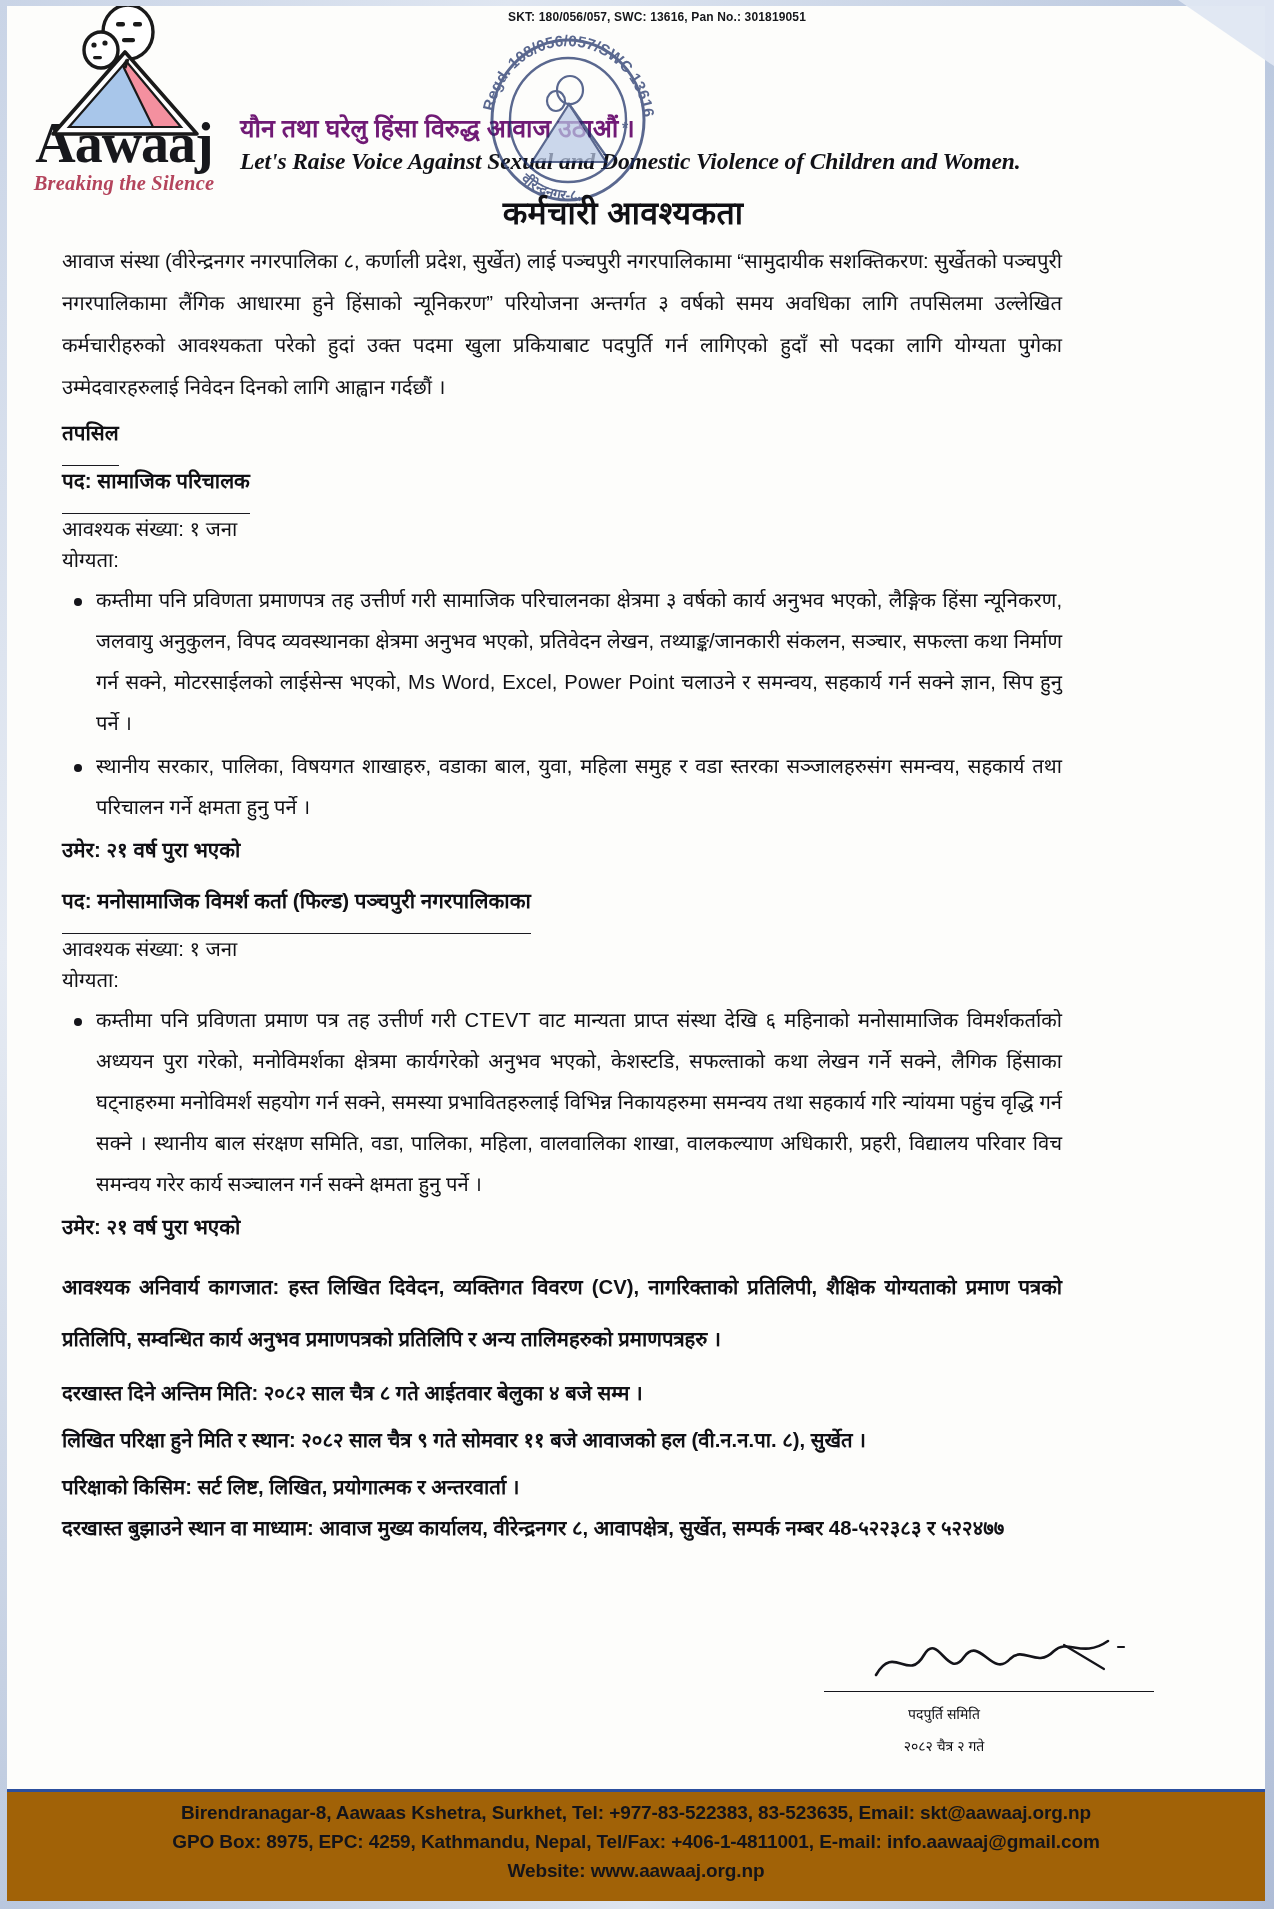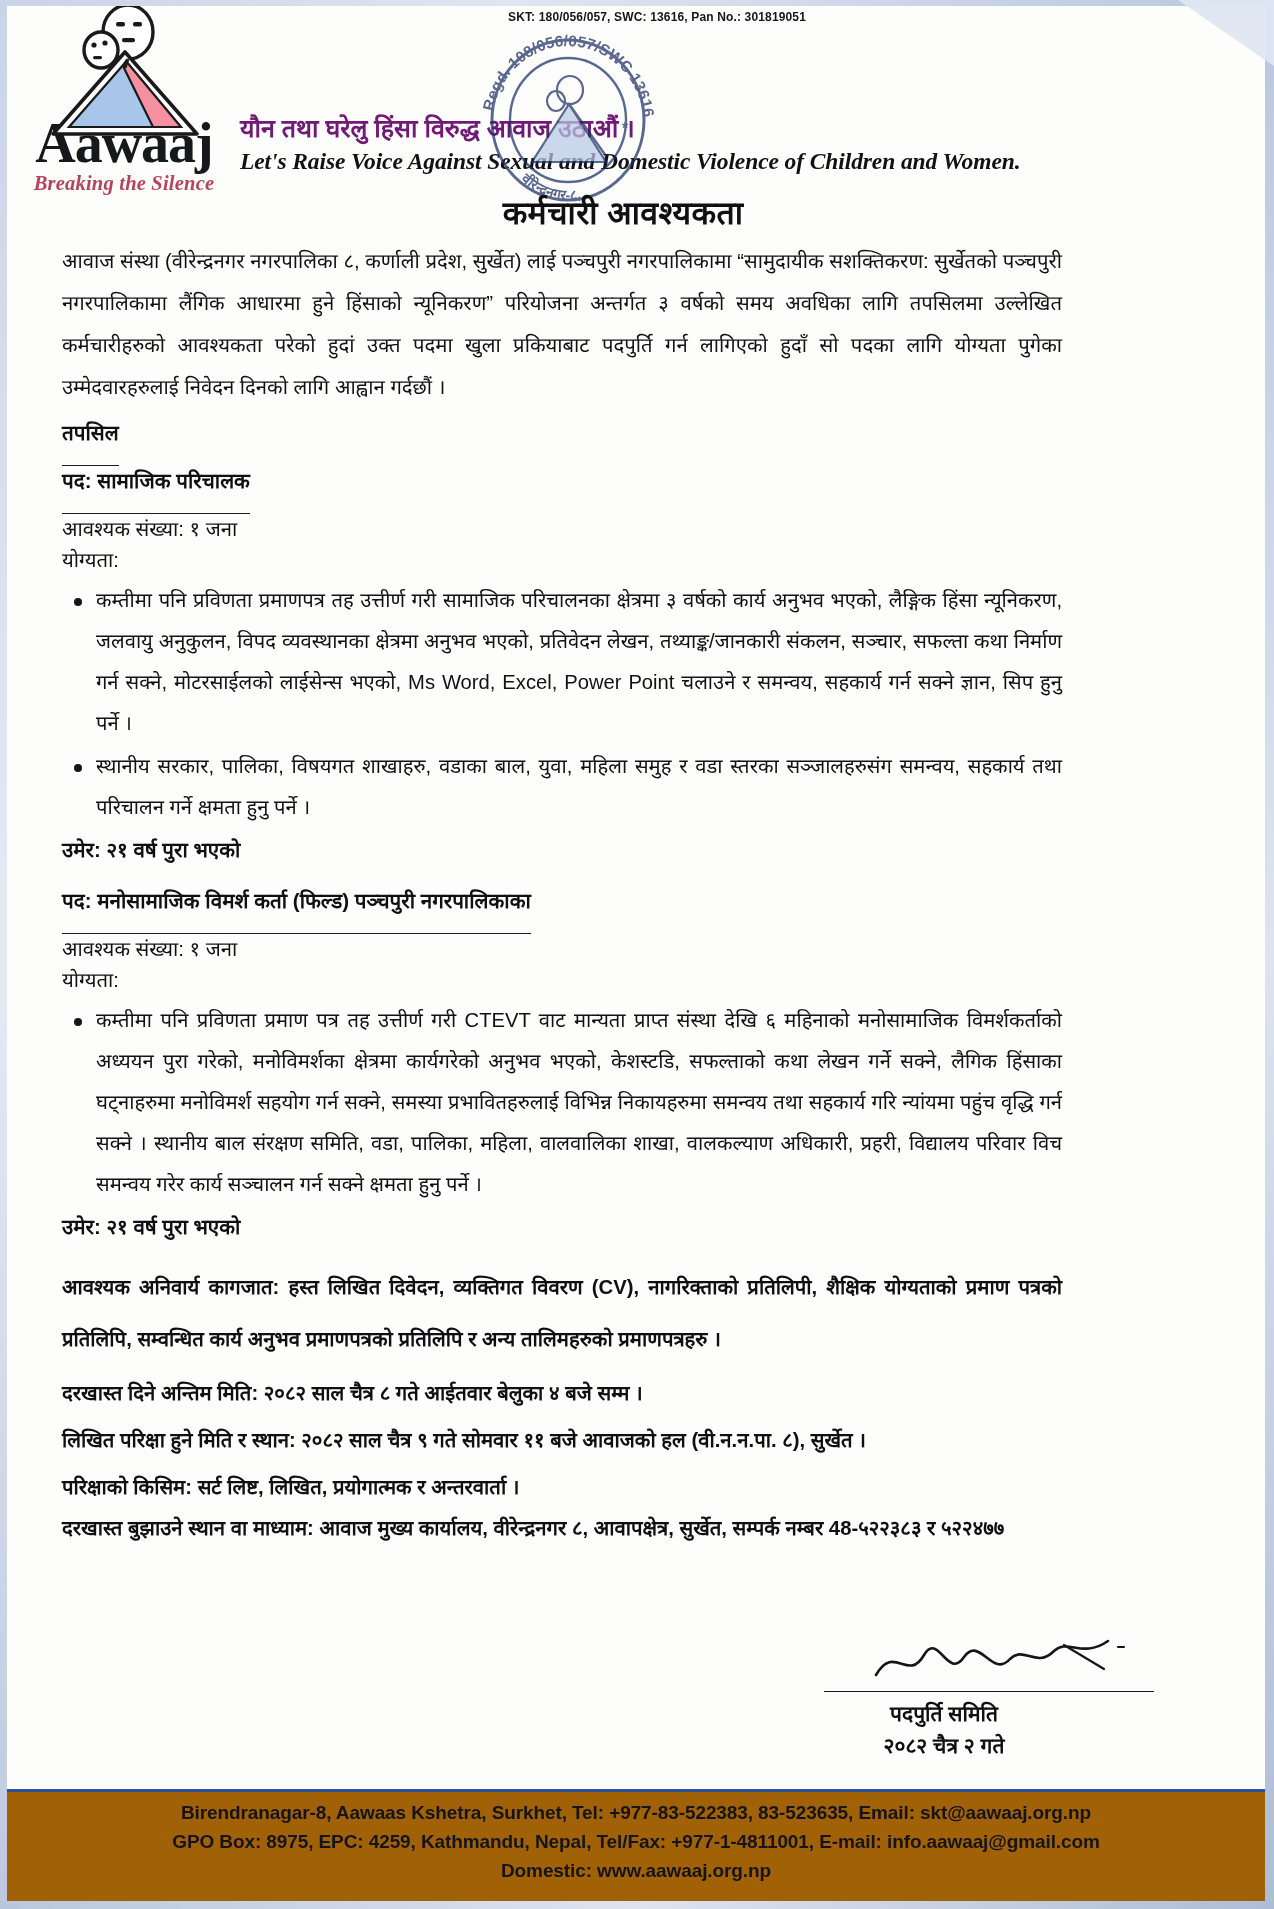--- a/index.html
+++ b/index.html
@@ -230,22 +230,22 @@
     width: 420px;
     text-align: center;
   }
   .sign-rule {
     width: 330px;
     border-top: 1.6px solid #15151b;
     margin: 0 0 6px auto;
   }
   .sign-name {
     font-family: "Liberation Sans", sans-serif;
-    font-size: 21px;
-    font-weight: 700;
+    font-size: 14px;
+    font-weight: 400;
     color: #101014;
     line-height: 32px;
   }
 
   
   .footer {
     position: absolute;
     left: 7px; bottom: 8px;
     width: 1258px;
     padding: 6px 0 16px 0;
@@ -382,17 +382,17 @@
       <path d="M196 10 L 236 34" fill="none" stroke="#14141a" stroke-width="2.2" stroke-linecap="round"></path>
       <path d="M250 12 L 256 12" fill="none" stroke="#14141a" stroke-width="2.2" stroke-linecap="round"></path>
     </svg>
     <div class="sign-rule"></div>
     <div class="sign-name">पदपुर्ति समिति</div>
     <div class="sign-name">२०८२ चैत्र २ गते</div>
   </div>
 
   <div class="footer">
     <div class="footer-line">Birendranagar-8, Aawaas Kshetra, Surkhet, Tel: +977-83-522383, 83-523635, Email: skt@aawaaj.org.np</div>
-    <div class="footer-line">GPO Box: 8975, EPC: 4259, Kathmandu, Nepal, Tel/Fax: +977-1-4811001, E-mail: info.aawaaj@gmail.com</div>
-    <div class="footer-line">Domestic: www.aawaaj.org.np</div>
+    <div class="footer-line">GPO Box: 8975, EPC: 4259, Kathmandu, Nepal, Tel/Fax: +406-1-4811001, E-mail: info.aawaaj@gmail.com</div>
+    <div class="footer-line">Website: www.aawaaj.org.np</div>
   </div>
 
 </div>
 
 </body></html>

